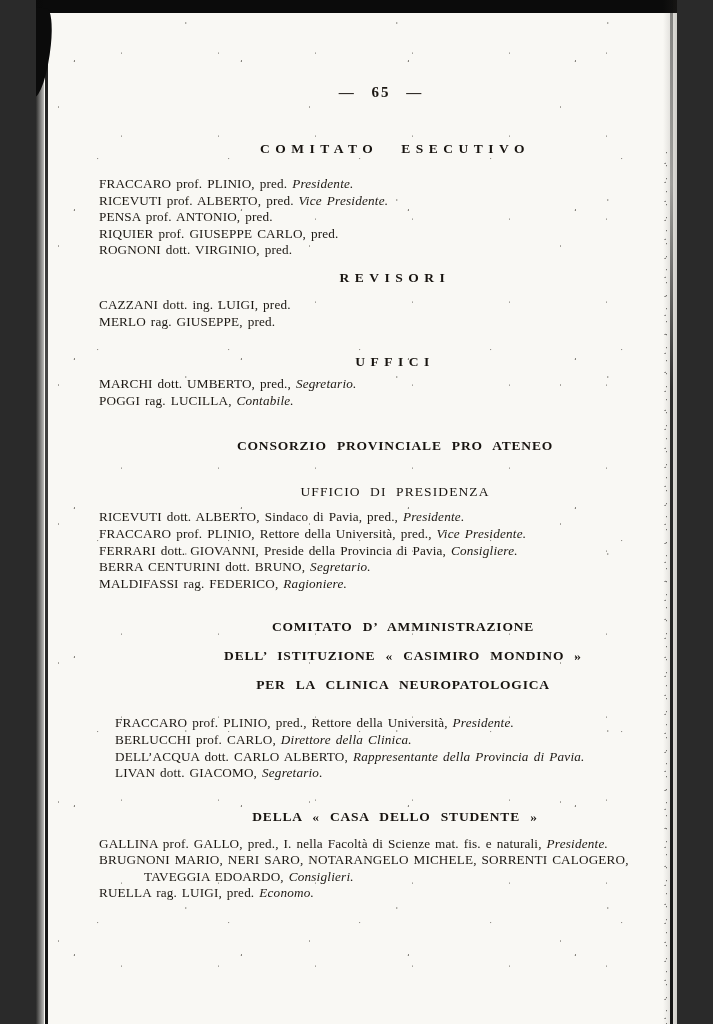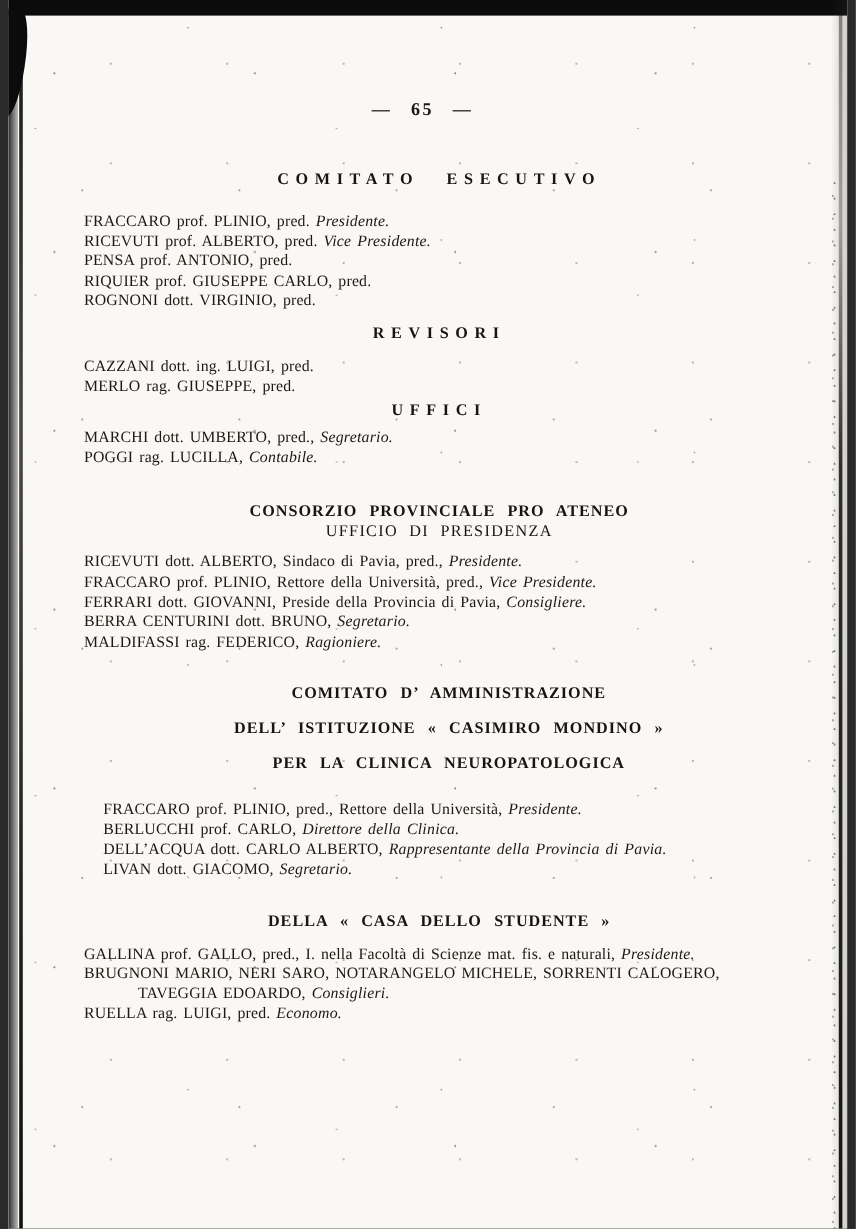--- a/index.html
+++ b/index.html
@@ -2,21 +2,21 @@
 <html><head>
 <meta charset="utf-8">
 <style>
   html, body {
     margin: 0;
     padding: 0;
     background: #2a2a2a;
   }
   .scan {
     position: relative;
-    width: 699px;
+    width: 641px;
     height: 1024px;
     margin: 0 auto;
     background-color: #f9f8f4;
     background-image:
       radial-gradient(circle at 23% 41%, rgba(45,40,32,0.55) 0.6px, transparent 1.1px),
       radial-gradient(circle at 71% 13%, rgba(45,40,32,0.45) 0.5px, transparent 1.0px),
       radial-gradient(circle at 47% 83%, rgba(45,40,32,0.5) 0.5px, transparent 1.0px),
       radial-gradient(circle at 88% 64%, rgba(45,40,32,0.4) 0.5px, transparent 0.9px),
       radial-gradient(circle at 9% 77%, rgba(45,40,32,0.42) 0.5px, transparent 0.9px);
     background-size: 167px 149px, 211px 177px, 131px 191px, 97px 83px, 251px 139px;
@@ -112,24 +112,24 @@
     font-style: italic;
     letter-spacing: 0.2px;
   }
   .entry.indent { margin-left: 45px; }
 
   
   .section-comitato-esecutivo { margin-top: 40px; }
   .section-comitato-esecutivo .heading { margin-bottom: 19px; }
   .section-revisori { margin-top: 11px; }
   .section-revisori .heading { margin-bottom: 11px; }
-  .section-uffici { margin-top: 4px; }
+  .section-uffici { margin-top: 24px; }
   .section-uffici .heading { margin-bottom: 6px; }
   .section-consorzio-provinciale { margin-top: 29px; }
-  .section-consorzio-provinciale .heading.bold { margin-bottom: 1px; }
+  .section-consorzio-provinciale .heading.bold { margin-bottom: 30px; }
   .section-consorzio-provinciale .heading.caps { margin-bottom: 9px; text-align: center; }
   .section-comitato-amministrazione-mondino { margin-top: 27px; margin-left: 16px; }
   .section-comitato-amministrazione-mondino .heading { margin-bottom: 13px; }
   .section-comitato-amministrazione-mondino .heading:last-of-type { margin-bottom: 22px; }
   .section-consiglio-casa-studente { margin-top: 27px; }
   .section-consiglio-casa-studente .heading { margin-bottom: 12px; }
   .section-consiglio-casa-studente .heading:last-of-type { margin-bottom: 11px; }
 </style>
 </head>
 <body>

